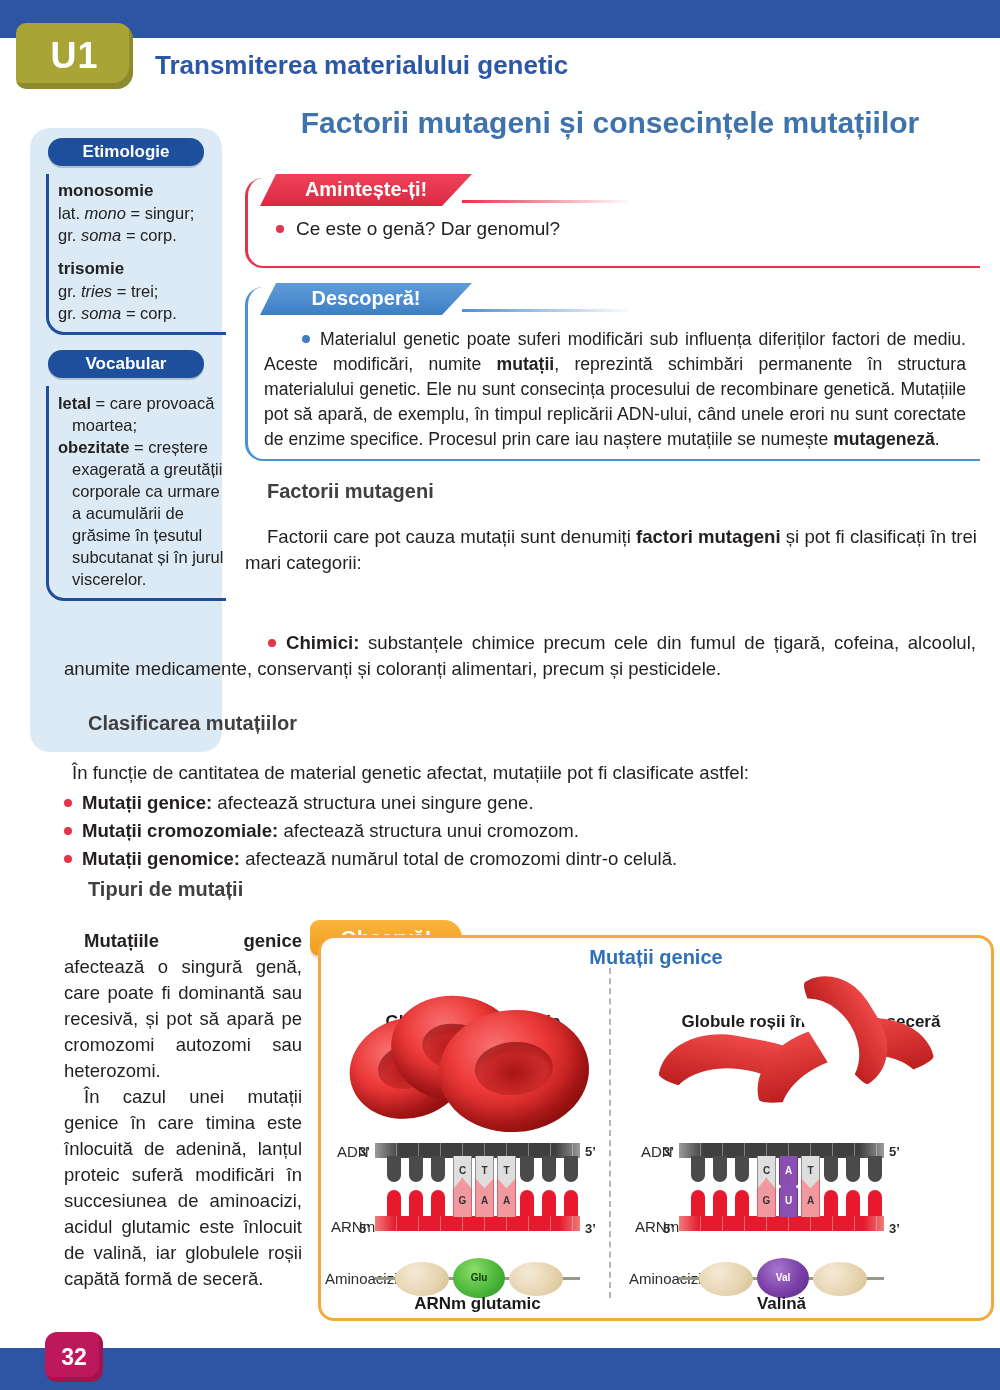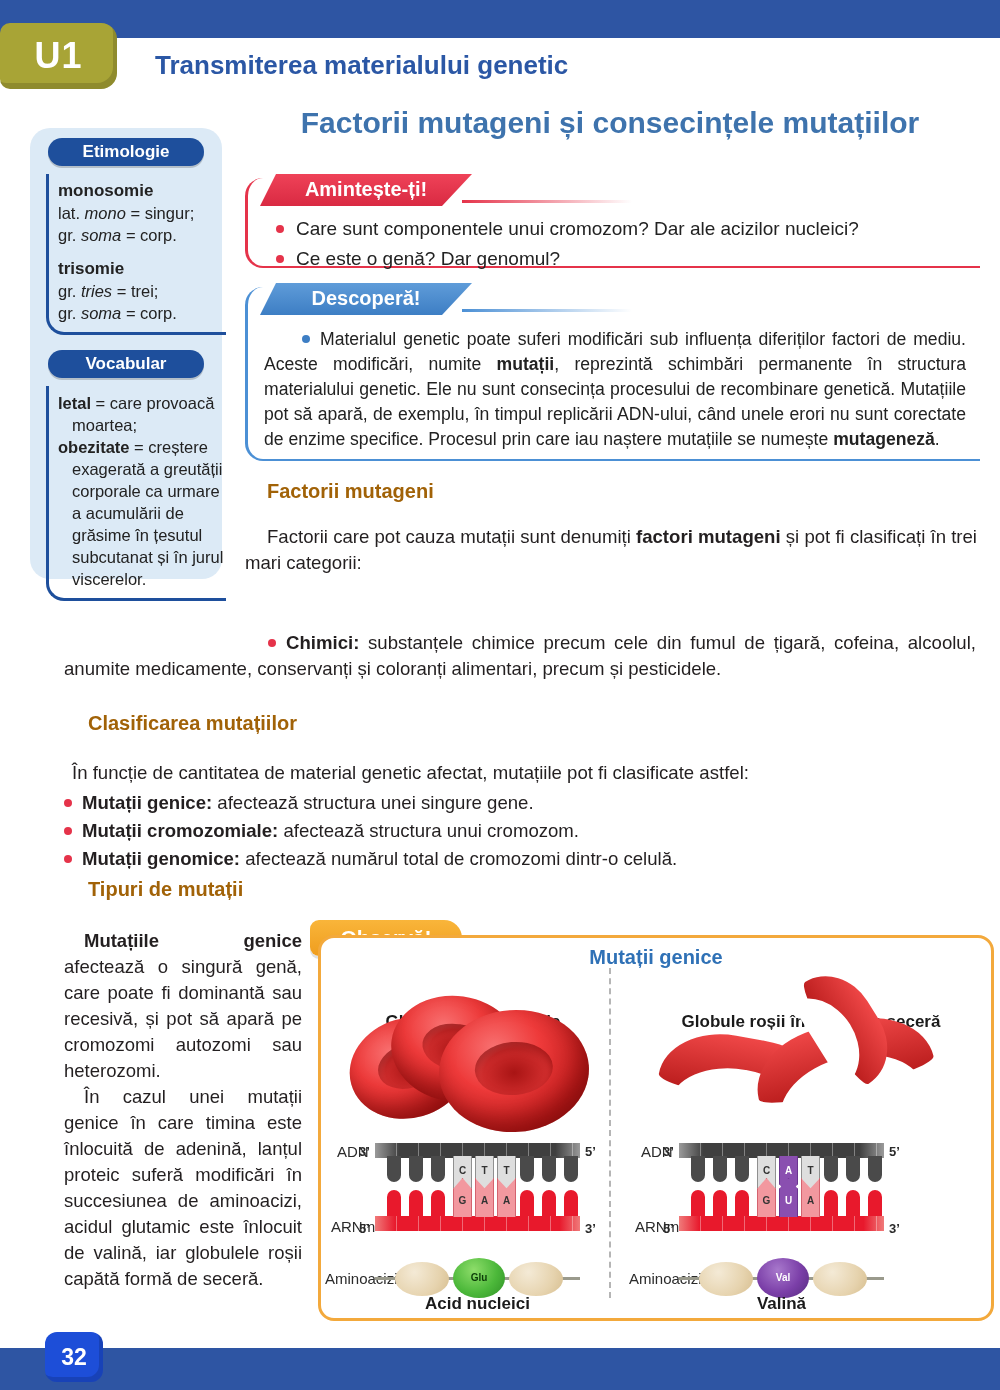--- a/index.html
+++ b/index.html
@@ -1,33 +1,33 @@
 <!DOCTYPE html>
 <html><head>
 <meta charset="utf-8">
 <style>
   html,body{margin:0;padding:0;background:#fff;}
   .page{position:relative;width:1000px;height:1390px;background:#fff;overflow:hidden;
         font-family:"Liberation Sans",sans-serif;color:#222;}
   
   .topbar{position:absolute;left:0;top:0;width:1000px;height:38px;background:#2e55a3;}
   .footbar{position:absolute;left:0;top:1348px;width:1000px;height:42px;background:#2e55a3;}
-  .u1-badge{position:absolute;left:0;top:23px;width:117px;height:66px;background:#a8a436;
+  .u1-badge{position:absolute;left:16px;top:23px;width:117px;height:66px;background:#a8a436;
             border-radius:10px 16px 16px 10px;box-shadow:inset -4px -6px 0 rgba(0,0,0,.15);
             display:flex;align-items:center;justify-content:center;}
   .u1-badge span{color:#fff;font-weight:bold;font-size:36px;letter-spacing:1px;}
-  .page-badge{position:absolute;left:45px;top:1332px;width:58px;height:50px;background:#1d4ed8;
+  .page-badge{position:absolute;left:45px;top:1332px;width:58px;height:50px;background:#be185d;
             border-radius:12px;box-shadow:inset -4px -5px 0 rgba(0,0,0,.15);
             display:flex;align-items:center;justify-content:center;}
   .page-badge span{color:#fff;font-weight:bold;font-size:23px;}
   .chapter-title{position:absolute;left:155px;top:50px;font-size:26px;font-weight:bold;color:#2b57a5;}
   .lesson-title{position:absolute;left:245px;top:106px;width:730px;text-align:center;
                 font-size:30px;font-weight:bold;color:#3e73ad;}
   
-  .sidebar{position:absolute;left:30px;top:128px;width:192px;height:451px;background:#dceaf6;
+  .sidebar{position:absolute;left:30px;top:128px;width:192px;height:624px;background:#dceaf6;
            border-radius:20px;}
   .side-pill{position:absolute;left:18px;width:156px;height:28px;background:#1e4f9c;
              border-radius:14px;color:#fff;font-weight:bold;font-size:17px;text-align:center;
              line-height:28px;box-shadow:0 2px 0 rgba(0,0,0,.18);}
   .side-content{position:absolute;left:16px;width:168px;font-size:16.5px;line-height:22px;
              border-left:3px solid #1e4f9c;border-bottom:3px solid #1e4f9c;
              border-bottom-left-radius:18px;padding:6px 0 8px 9px;}
   .term{font-weight:bold;font-size:17px;margin-top:12px;}
   .hang{padding-left:14px;text-indent:-14px;}
   
@@ -44,21 +44,21 @@
   .tail.red{background:linear-gradient(90deg,#e5334a,rgba(229,51,74,0));}
   .tail.blue{background:linear-gradient(90deg,#4c90d5,rgba(76,144,213,0));}
   .rem-items{padding:36px 10px 0 28px;font-size:19px;line-height:30px;}
   .rem-items .li{display:flex;}
   .dot{display:inline-block;width:8px;height:8px;border-radius:50%;margin:11px 12px 0 0;flex:0 0 8px;}
   .dot.red{background:#e5334a;}
   .dot.blue{background:#3d7ec4;}
   .dot.inline{margin:0 10px 2px 0;}
   .disc-par{padding:40px 14px 0 16px;font-size:17.6px;line-height:25px;text-align:justify;text-indent:38px;}
   
-  .h-blue{position:absolute;font-size:20px;font-weight:bold;color:#a16207;}
+  .h-blue{position:absolute;font-size:20px;font-weight:bold;color:#404040;}
   .body-par{position:absolute;font-size:18.6px;line-height:26px;text-align:justify;color:#231f20;}
   .bullet-line{position:absolute;font-size:18.6px;line-height:26px;color:#231f20;}
   
   .observe-box{position:absolute;left:318px;top:935px;width:670px;height:380px;background:#fff;
                border:3px solid #f3a93c;border-radius:16px;}
   .obs-banner{position:absolute;left:310px;top:920px;width:152px;height:36px;
               background:linear-gradient(180deg,#f9b53a,#ef9d1e);border-radius:10px 20px 20px 10px;
               color:#fff;font-weight:bold;font-size:21px;text-align:center;line-height:35px;
               box-shadow:0 3px 0 rgba(0,0,0,.12);}
   .obs-title{position:absolute;left:0;top:8px;width:100%;text-align:center;
@@ -140,24 +140,20 @@
       <div class="hang"><span style="font-weight: 700;">obezitate</span><span> = creștere exagerată a greutății corporale ca urmare a acumulării de grăsime în țesutul subcutanat și în jurul viscerelor.</span></div>
     </div>
   </div>
 
   <div class="ribbon-box remember">
     <div class="banner red">Amintește-ți!</div>
     <div class="tail red"></div>
     <div class="rem-items">
       <div class="li">
         <span class="dot red"></span>
-        <span>Care sunt componentele unui cromozom? Dar ale acizilor nucleici?</span>
-      </div>
-      <div class="li">
-        <span class="dot red"></span>
         <span>Ce este o genă? Dar genomul?</span>
       </div>
     </div>
   </div>
 
   <div class="ribbon-box discover">
     <div class="banner blue">Descoperă!</div>
     <div class="tail blue"></div>
     <div class="disc-par"><span class="dot blue inline"></span><span><span>Materialul genetic poate suferi modificări sub influența diferiților factori de mediu. Aceste modificări, numite </span><span style="font-weight: 700;">mutații</span><span>, reprezintă schimbări permanente în structura materialului genetic. Ele nu sunt consecința procesului de recombinare genetică. Mutațiile pot să apară, de exemplu, în timpul replicării ADN-ului, când unele erori nu sunt corectate de enzime specifice. Procesul prin care iau naștere mutațiile se numește </span><span style="font-weight: 700;">mutageneză</span><span>.</span></span></div>
   </div>
@@ -242,21 +238,21 @@
         <span class="tooth t-up" style="left:235px"></span>
       <div class="prime" style="left:256px;top:283px">3’</div>
 
       <div class="dlabel" style="left:-4px;top:332px">Aminoacizi</div>
       <div class="amino-line"></div>
       <div class="bead beige" style="left:66px;top:324px;width:54px;height:34px"></div>
       <div class="bead green" style="left:124px;top:320px;width:52px;height:40px">
           <b>Glu</b>
         </div>
       <div class="bead beige" style="left:180px;top:324px;width:54px;height:34px"></div>
-      <div class="amino-cap">Acid nucleici</div>
+      <div class="amino-cap">ARNm glutamic</div>
     </div>
 
     <div class="dside" style="left:312px">
       <div class="dlabel" style="left:8px;top:205px">ADN</div>
       <div class="prime" style="left:30px;top:206px">3’</div>
       <div class="bar adn" style="top:205px">
           <div class="segs"></div>
         </div>
       <span class="tooth t-dn" style="left:58px"></span>
         <span class="tooth t-dn" style="left:80px"></span>

